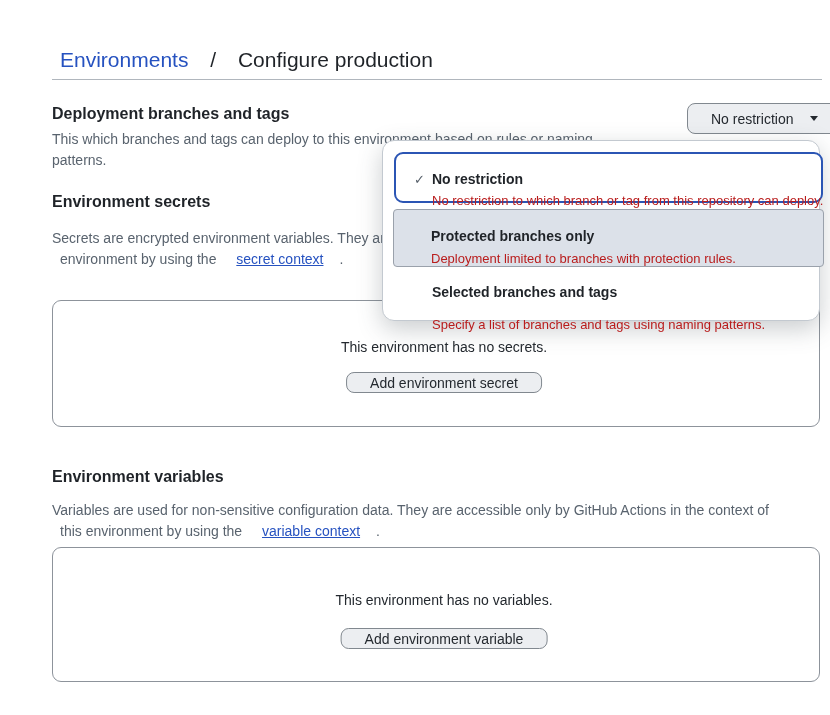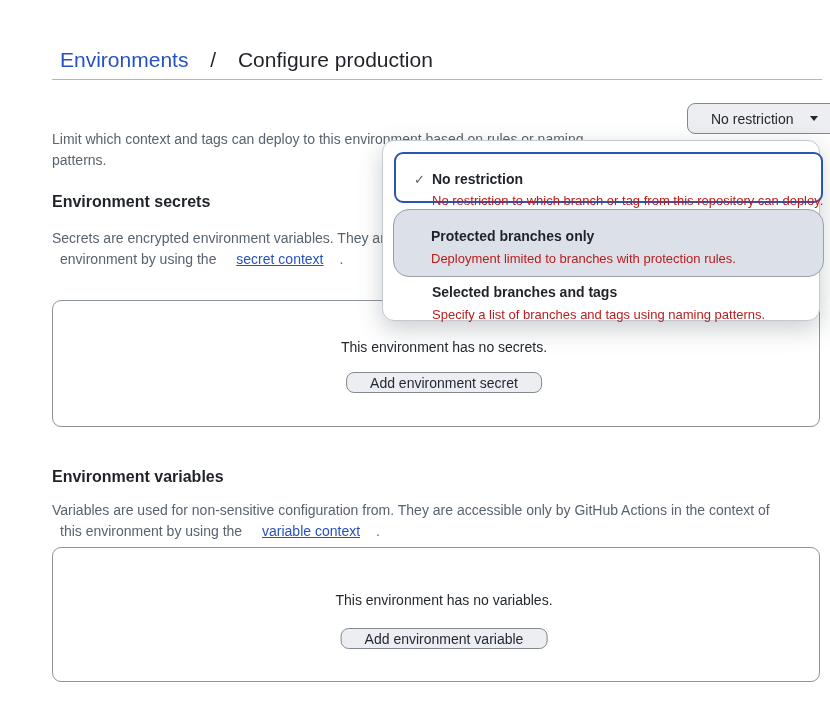--- a/index.html
+++ b/index.html
@@ -30,38 +30,39 @@
     border:1px solid #8d939b; border-radius:9px; }
   .empty-msg { position:absolute; left:0; width:100%; text-align:center; font-size:14px; color:#24292f; }
   .center-btn { left:50%; transform:translateX(-50%); height:21px; }
 
   
   .menu { position:absolute; left:350px; top:108px; width:438px; height:181px; z-index:10;
     background:#ffffff; border:1px solid #c3c9d0; border-radius:12px;
     box-shadow:0 8px 24px rgba(66,74,83,0.28); }
   .menu-item { position:absolute; cursor:pointer; }
   .mi-1 { left:3px; top:3px; width:429px; height:51px; border:2px solid #2b55b4; border-radius:9px; background:#fff; }
-  .mi-2 { left:2px; top:60px; width:431px; height:68px; background:#dce1e9; border:1px solid #9aa1ab; border-radius:16px; }
+  .mi-2 { left:2px; top:60px; width:431px; height:58px; background:#dce1e9; border:1px solid #9aa1ab; border-radius:4px; }
   .mi-3 { left:3px; top:120px; width:429px; height:58px; background:transparent; }
   .mi-title { position:absolute; left:28px; font-size:14px; font-weight:700; color:#1f2328; white-space:nowrap; }
   .mi-desc  { position:absolute; left:28px; font-size:13px; color:#b91c1c; white-space:nowrap; }
   .mi-1 .mi-title { top:9px; }  .mi-1 .mi-desc { top:31px; }
   .mi-2 .mi-title { left:29px; top:10px; } .mi-2 .mi-desc { left:29px; top:33px; }
-  .mi-3 .mi-title { left:30px; top:7px; }  .mi-3 .mi-desc { left:30px; top:30px;text-align:right; }
+  .mi-3 .mi-title { left:30px; top:7px; }  .mi-3 .mi-desc { left:30px; top:40px;text-align:right; }
   .check { position:absolute; left:10px; top:10px; font-size:13px; color:#57606a; }
 </style>
 </head>
 <body>
 
 <div class="page">
 
   <h1 class="page-title"><a>Environments</a><span> / </span><span>Configure production</span></h1>
   <div class="title-divider"></div>
 
-  <div class="desc" style="top:97px;">Limit which context and tags can deploy to this environment based on rules or naming</div>
+  <div class="sec-h" style="top:73px;">Deployment branches and tags</div>
+  <div class="desc" style="top:97px;">This which branches and tags can deploy to this environment based on rules or naming</div>
   <div class="desc" style="top:118px;">patterns.</div>
 
   <button class="btn" style="left:655px; top:71px;">
     <span>No restriction</span>
     <span class="caret"></span>
   </button>
 
   <div class="menu">
     <div class="menu-item mi-1">
       <span class="check">✓</span>
@@ -83,21 +84,21 @@
   <div class="desc" style="top:217px;"><span>environment by using the </span><a>secret context</a><span>.</span></div>
 
   <div class="empty-box" style="top:268px; height:127px;">
     <div class="empty-msg" style="top:30px;">This environment has no secrets.</div>
     <button class="btn center-btn" style="top:63px;">
       <span>Add environment secret</span>
     </button>
   </div>
 
   <div class="sec-h" style="top:436px;">Environment variables</div>
-  <div class="desc" style="top:468px;">Variables are used for non-sensitive configuration from. They are accessible only by GitHub Actions in the context of</div>
+  <div class="desc" style="top:468px;">Variables are used for non-sensitive configuration data. They are accessible only by GitHub Actions in the context of</div>
   <div class="desc" style="top:489px;"><span>this environment by using the </span><a>variable context</a><span>.</span></div>
 
   <div class="empty-box" style="top:515px; height:135px;">
     <div class="empty-msg" style="top:36px;">This environment has no variables.</div>
     <button class="btn center-btn" style="top:72px;">
       <span>Add environment variable</span>
     </button>
   </div>
 
 </div>

